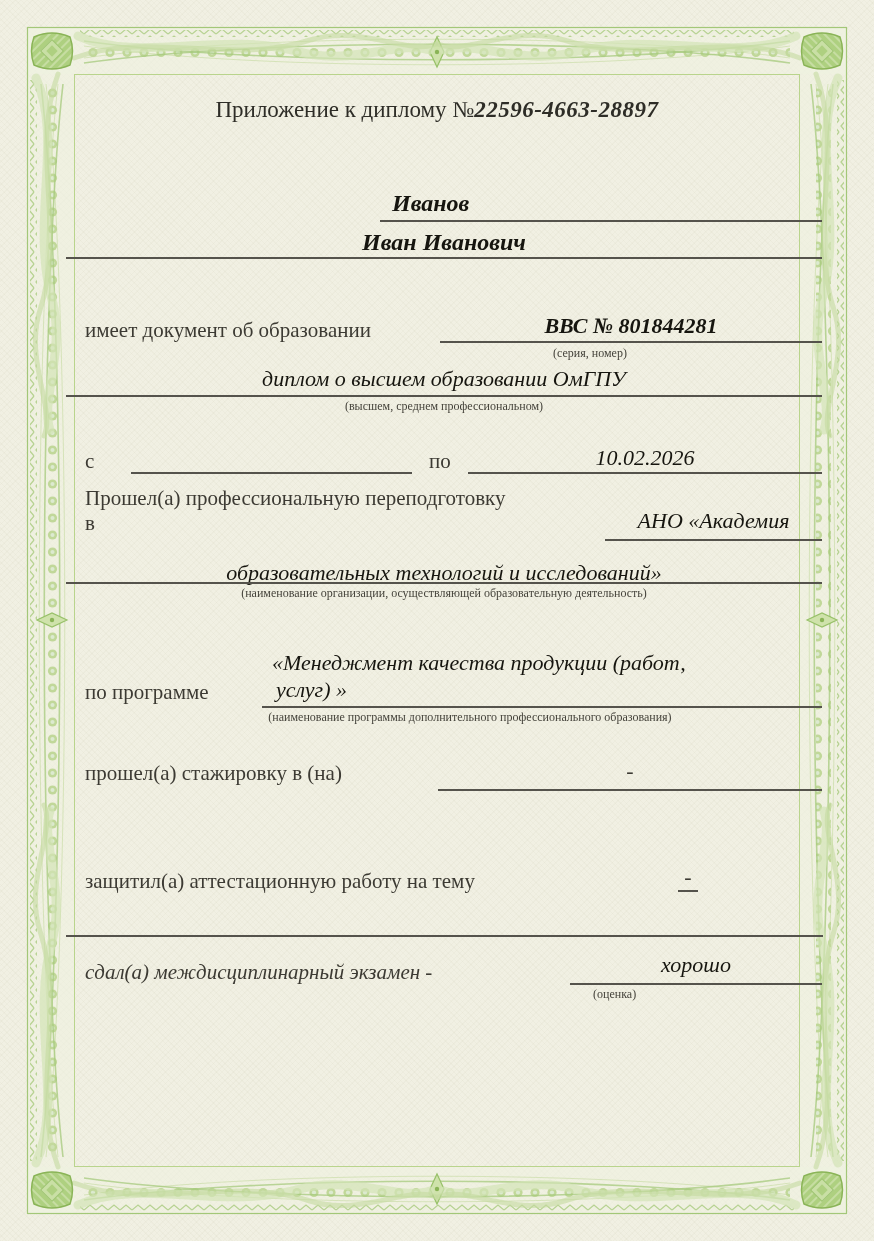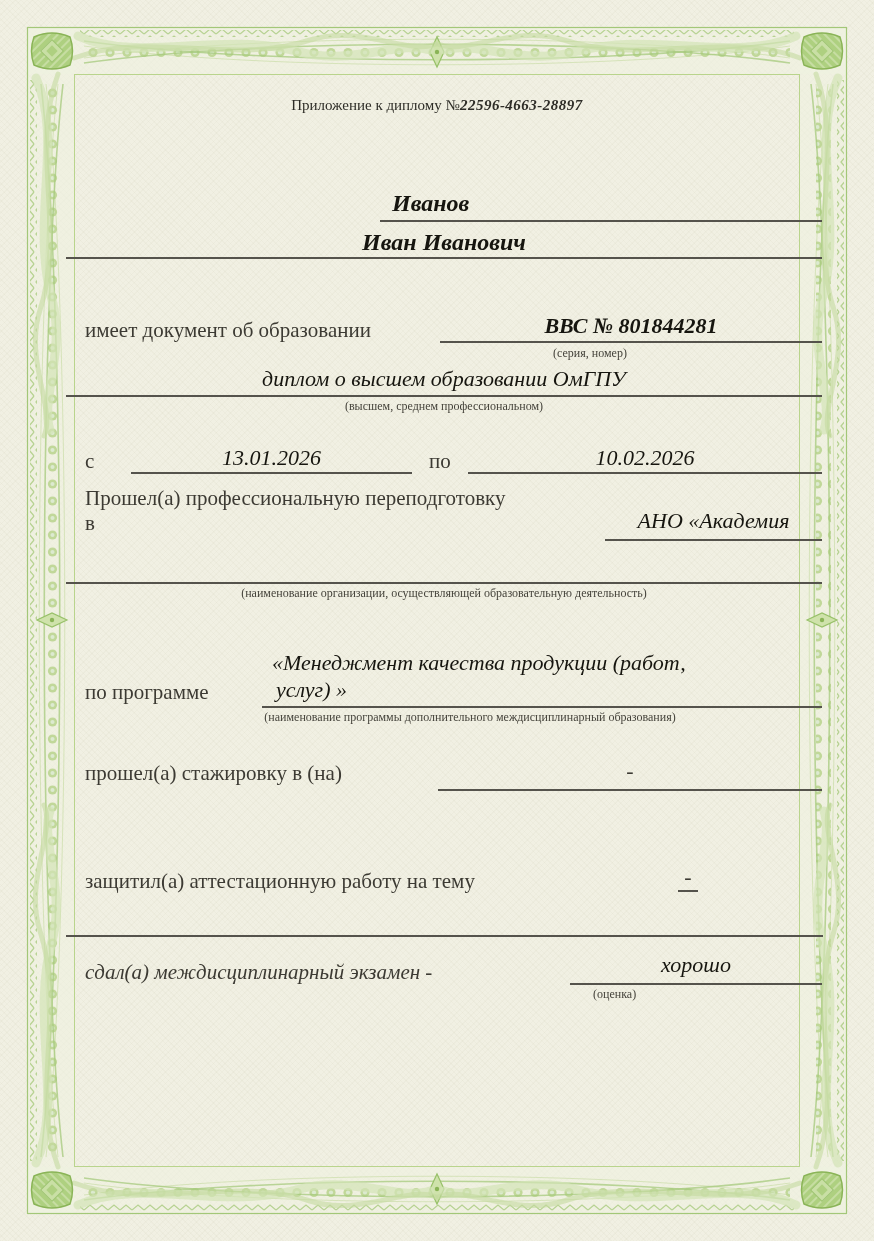--- a/index.html
+++ b/index.html
@@ -14,21 +14,21 @@
     font-family:"Liberation Serif", serif;
     overflow:hidden;
   }
   .frame{position:absolute;left:0;top:0;}
   .t{position:absolute;font-size:21px;color:#3c3a33;line-height:1.2;white-space:nowrap;}
   .v{font-style:italic;font-size:22px;color:#16150f;}
   .name{font-weight:bold;font-size:24px;}
   .ctr{text-align:center;white-space:nowrap;}
   .cap{position:absolute;font-size:12px;color:#45433b;line-height:1.1;white-space:nowrap;}
   .ln{position:absolute;height:1.5px;background:#55534c;}
-  .title{width:874px;text-align:center;font-size:15px;color:#2e2d27;}
+  .title{width:874px;text-align:center;font-size:23px;color:#2e2d27;}
   .title .num{font-style:italic;font-weight:600;letter-spacing:0.5px;}
   .c1{fill:none;stroke:#a6c97c;stroke-width:1.6;opacity:.75}
   .c2{fill:none;stroke:#bcd592;stroke-width:1;opacity:.5}
   .r1{fill:none;stroke:#d3e4b6;stroke-width:9;opacity:.7;stroke-linecap:round}
   .r2{fill:none;stroke:#c4dba0;stroke-width:5;opacity:.6;stroke-linecap:round}
   .dash-ul{display:inline-block;min-width:16px;text-align:center;border-bottom:2px solid #55534c;padding:0 2px;}
 </style>
 </head>
 <body>
 
@@ -125,38 +125,38 @@
   <div class="t" style="top:318px;left:85px;">имеет документ об образовании</div>
   <div class="t v ctr" style="top:313px;left:440px;width:382px;font-weight:600;">ВВС № 801844281</div>
   <div class="ln" style="top:341px;left:440px;width:382px;"></div>
   <div class="cap ctr" style="top:347px;left:440px;width:300px;">(серия, номер)</div>
 
   <div class="t v ctr" style="top:366px;left:66px;width:756px;">диплом о высшем образовании ОмГПУ</div>
   <div class="ln" style="top:395px;left:66px;width:756px;"></div>
   <div class="cap ctr" style="top:400px;left:66px;width:756px;">(высшем, среднем профессиональном)</div>
 
   <div class="t" style="top:449px;left:85px;">с</div>
-  <div class="t v ctr" style="top:445px;left:131px;width:281px;">13.01.2026</div>
   <div class="ln" style="top:472px;left:131px;width:281px;"></div>
   <div class="t" style="top:449px;left:429px;">по</div>
   <div class="t v ctr" style="top:445px;left:468px;width:354px;">10.02.2026</div>
   <div class="ln" style="top:472px;left:468px;width:354px;"></div>
 
   <div class="t" style="top:486px;left:85px;">Прошел(а) профессиональную переподготовку</div>
   <div class="t" style="top:511px;left:85px;">в</div>
   <div class="t v ctr" style="top:508px;left:605px;width:217px;">АНО «Академия</div>
   <div class="ln" style="top:539px;left:605px;width:217px;"></div>
+  <div class="t v ctr" style="top:560px;left:66px;width:756px;">образовательных технологий и исследований»</div>
   <div class="ln" style="top:582px;left:66px;width:756px;"></div>
   <div class="cap ctr" style="top:587px;left:66px;width:756px;">(наименование организации, осуществляющей образовательную деятельность)</div>
 
   <div class="t v" style="top:650px;left:272px;">«Менеджмент качества продукции (работ,</div>
   <div class="t" style="top:680px;left:85px;">по программе</div>
   <div class="t v" style="top:677px;left:276px;">услуг) »</div>
   <div class="ln" style="top:706px;left:262px;width:560px;"></div>
-  <div class="cap ctr" style="top:711px;left:180px;width:580px;">(наименование программы дополнительного междисциплинарный образования)</div>
+  <div class="cap ctr" style="top:711px;left:180px;width:580px;">(наименование программы дополнительного профессионального образования)</div>
 
   <div class="t" style="top:761px;left:85px;">прошел(а) стажировку в (на)</div>
   <div class="t ctr" style="top:758px;left:438px;width:384px;font-size:22px;">-</div>
   <div class="ln" style="top:789px;left:438px;width:384px;"></div>
 
   <div class="t" style="top:869px;left:85px;text-align:right;">защитил(а) аттестационную работу на тему</div>
   <div class="t" style="top:864px;left:678px;font-size:22px;"><span class="dash-ul">-</span></div>
   <div class="ln" style="top:935px;left:66px;width:757px;"></div>
 
   <div class="t" style="top:960px;left:85px;font-style:italic;">сдал(а) междисциплинарный экзамен -</div>

